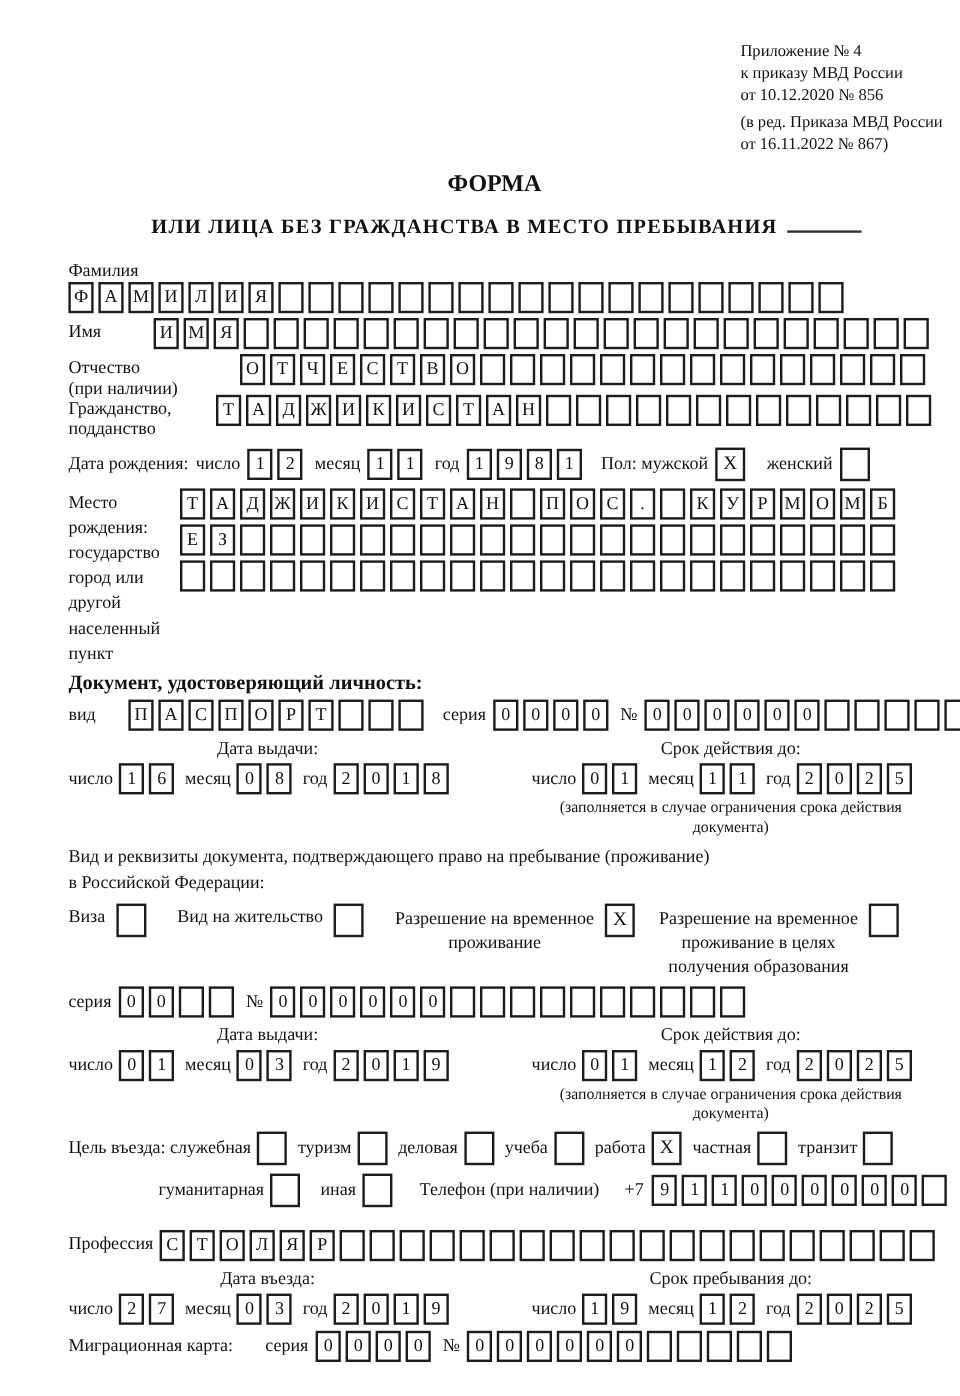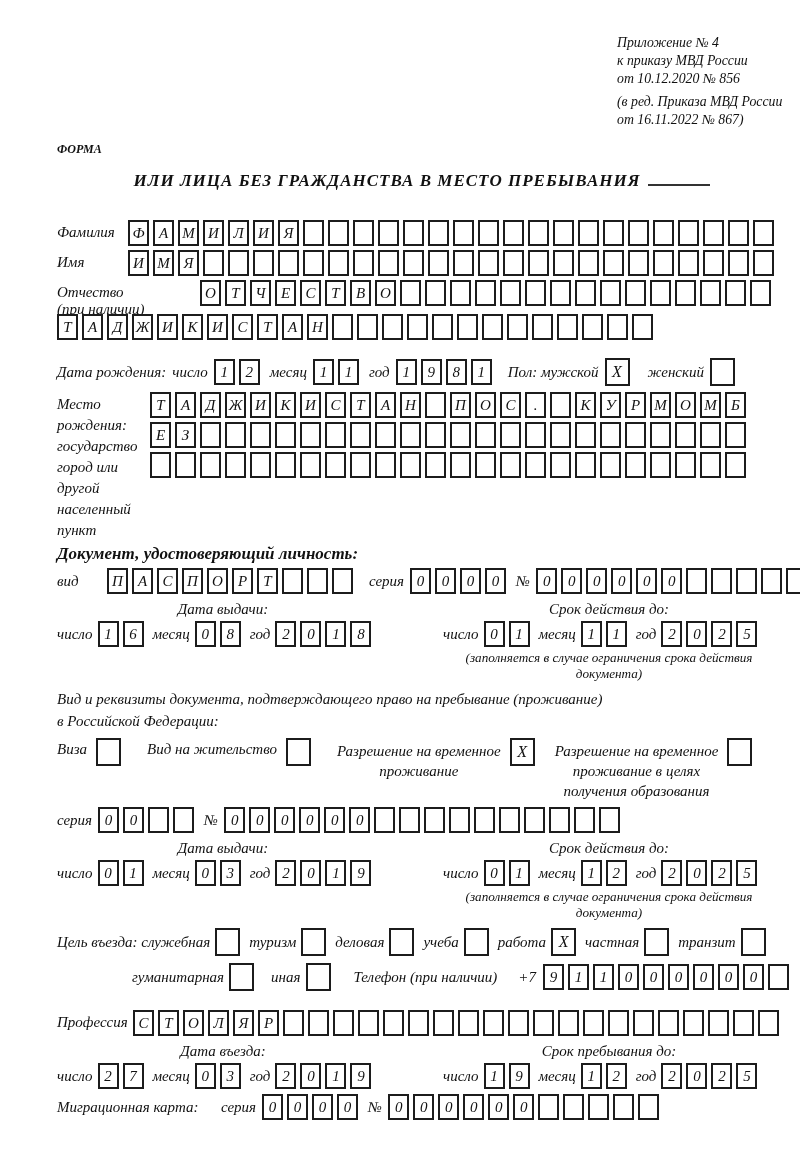--- a/index.html
+++ b/index.html
@@ -2,43 +2,43 @@
 <html lang="ru"><head>
 <meta charset="utf-8">
 <style>
   * { margin:0; padding:0; box-sizing:border-box; }
   html,body { width:800px; height:1163px; }
   body {
     background:#ffffff; color:#111;
     font-family:"Liberation Serif","DejaVu Serif",serif;
     font-size:15px; overflow:hidden;
   }
-  .page { width:800px; height:954px; padding:34px 0 0 57px;font-style:italic; }
+  .page { width:800px; height:954px; padding:34px 0 0 57px; }
 
   
   .ref { margin-left:560px; font-size:13.8px; line-height:18px; }
   .ref .part2 { margin-top:5px; }
 
-  .forma { width:710px; text-align:left; font-weight:bold; font-size:12px; margin-top:13px; }
+  .forma { width:710px; text-align:center; font-weight:bold; font-size:20px; margin-top:13px; }
 
   .title { width:730px; text-align:center; font-weight:bold; font-size:17px;
            letter-spacing:1px; line-height:22px; margin-top:13px; }
   .blank { display:inline-block; width:62px; height:15px; border-bottom:2px solid #333; margin-left:8px; }
 
   .sec-heading { font-weight:bold; font-size:15.8px; letter-spacing:0.8px; margin-top:18px; }
 
   
   .cells { display:flex; flex:none; }
   .cell { width:21px; height:26px; border:2px solid #1c1c1c; margin-right:4px;
           display:flex; align-items:center; justify-content:center;
           font-size:15px; flex:none; background:#fff; }
   .cbx .cell { width:25px; height:28px; font-size:16px; }
 
   .frow { display:flex; align-items:flex-start; margin-top:4px; }
-  .frow.first { margin-top:28px; }
+  .frow.first { margin-top:14px;flex-direction:column; }
   .flabel { flex:none; padding-top:4px; }
   .flabel .l2 { display:block; }
   .w71 { width:71px; } .w143 { width:143px; } .w123 { width:123px; } .w76 { width:76px; }
   .tall { height:30px; }
 
   .inl { display:flex; align-items:center; gap:6px; margin-top:8px; flex-wrap:nowrap; }
   .inl .lbl { flex:none; }
 
   
   .blocksplit { display:flex; margin-top:6px; }
@@ -180,20 +180,24 @@
         <span class="cell"></span>
         <span class="cell"></span>
         <span class="cell"></span>
         <span class="cell"></span>
         <span class="cell"></span>
         <span class="cell"></span>
       </span>
   </div>
 
   <div class="frow tall">
+    <span class="flabel w123">
+      <span>Гражданство,</span>
+      <span class="l2">подданство</span>
+    </span>
     <span class="cells">
         <span class="cell">Т</span>
         <span class="cell">А</span>
         <span class="cell">Д</span>
         <span class="cell">Ж</span>
         <span class="cell">И</span>
         <span class="cell">К</span>
         <span class="cell">И</span>
         <span class="cell">С</span>
         <span class="cell">Т</span>

